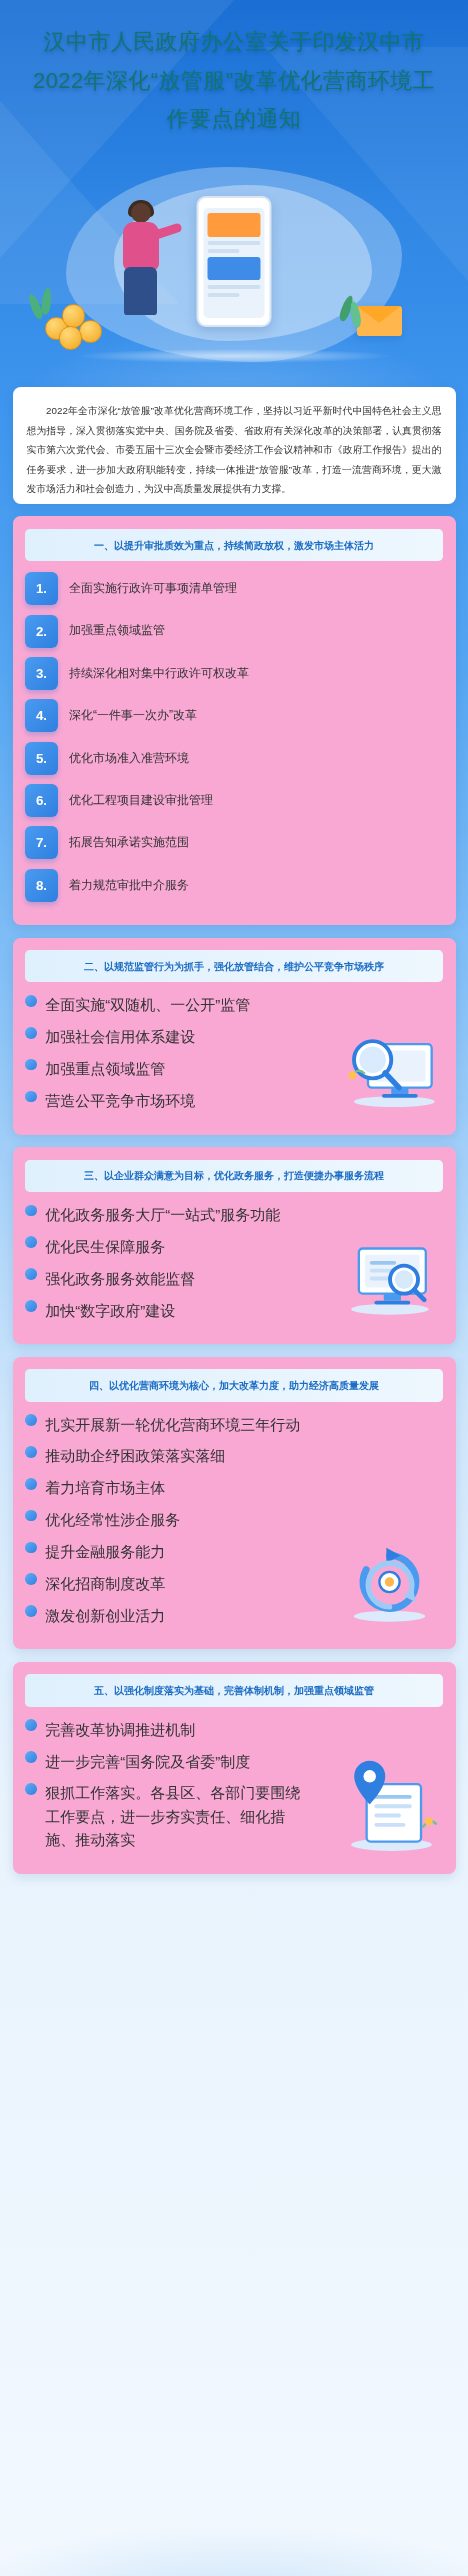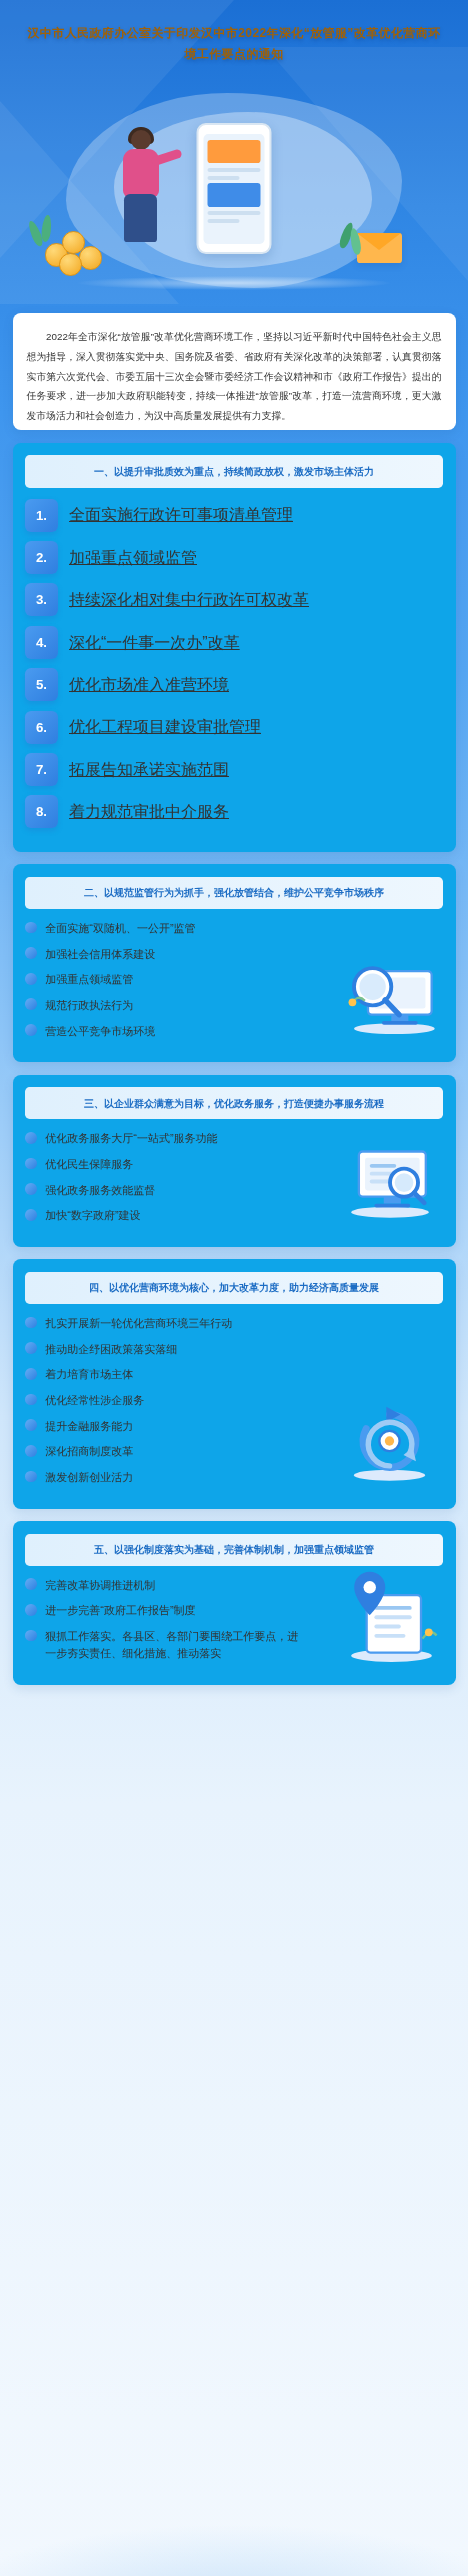--- a/index.html
+++ b/index.html
@@ -38,23 +38,23 @@
     background: radial-gradient(ellipse 328px 156px at 50% 100%, rgba(255,255,255,0.22), rgba(255,255,255,0) 70%);
   }
 
   
   .header {
     position: relative;
     padding: 23.4px 26.5px 7.8px 26.5px;
     z-index: 5;
   }
   .header-title {
-    color: #a16207;
-    font-size: 12px;
-    font-weight: bold;
+    color: #0f766e;
+    font-size: 22px;
+    font-weight: normal;
     line-height: 1.75;
     text-align: center;
     letter-spacing: 0.4px;
     text-shadow: 0 1.6px 3.9px rgba(0,50,120,0.35);
   }
 
   
   .hero {
     position: relative;
     height: 234px;
@@ -188,21 +188,21 @@
     color: #333333;
     text-align: justify;
     text-indent: 2em;
   }
 
   
   .section {
     position: relative;
     z-index: 6;
     margin: 12.5px 12.5px 0 12.5px;
-    background: #0ea5e9;
+    background: #f9a8d4;
     border-radius: 7.8px;
     padding: 12.5px 12.5px 14px 12.5px;
     box-shadow: 0 3.1px 11px rgba(20,70,140,0.12);
   }
   .section-title {
     background: linear-gradient(90deg, #dff0fd 0%, #eef7fe 100%);
     border-radius: 4.7px;
     color: #1d6dc4;
     font-size: 10px;
     font-weight: bold;
@@ -224,44 +224,43 @@
     background: linear-gradient(135deg, #4a9bf0, #2f7fe0);
     color: #ffffff;
     font-size: 13.3px;
     font-weight: bold;
     border-radius: 6.2px;
     display: flex; align-items: center; justify-content: center;
     box-shadow: 0 2.3px 5.5px rgba(40,110,200,0.28);
     margin-right: 11px;
   }
   .num-text {
-    font-size: 16px;
+    font-size: 12px;
     color: #333333;
     line-height: 1.6;
-    text-decoration: underline;
   }
 
   
   .bullet-item {
     display: flex;
     align-items: flex-start;
     margin-bottom: 8.6px;
     position: relative;
     z-index: 2;
   }
   .bullet-dot {
     flex: 0 0 auto;
     width: 11.7px; height: 11.7px;
     border-radius: 50%;
     background: linear-gradient(135deg, #63aef5, #2f7fe0);
     margin-right: 8.6px;
     margin-top: 1.6px;
   }
   .bullet-text {
-    font-size: 11px;
+    font-size: 15px;
     color: #333333;
     line-height: 1.55;
     max-width: 258px;
   }
 
   
   .mini-ill { position: absolute; pointer-events: none; }
   .ill-s2 { right: 1.6px; bottom: 1.6px; width: 101px; height: 87px; }
   .ill-s3 { right: 3.1px; bottom: 4.7px; width: 100px; height: 81px; }
   .ill-s4 { right: 4.7px; bottom: 3.1px; width: 97px; height: 84px; }
@@ -375,24 +374,20 @@
       <div class="bullet-dot"></div>
       <div class="bullet-text">全面实施“双随机、一公开”监管</div>
     </div>
     <div class="bullet-item">
       <div class="bullet-dot"></div>
       <div class="bullet-text">加强社会信用体系建设</div>
     </div>
     <div class="bullet-item">
       <div class="bullet-dot"></div>
       <div class="bullet-text">加强重点领域监管</div>
-    </div>
-    <div class="bullet-item">
-      <div class="bullet-dot"></div>
-      <div class="bullet-text">规范行政执法行为</div>
     </div>
     <div class="bullet-item">
       <div class="bullet-dot"></div>
       <div class="bullet-text">营造公平竞争市场环境</div>
     </div>
 
     <svg class="mini-ill ill-s2" viewBox="0 0 130 112">
       <ellipse cx="70" cy="100" rx="52" ry="7" fill="#dceafc"></ellipse>
       <rect x="36" y="26" width="82" height="56" rx="5" fill="#ffffff" stroke="#4a9bf0" stroke-width="3"></rect>
       <rect x="44" y="34" width="66" height="40" rx="3" fill="#eaf3fd"></rect>
@@ -489,21 +484,21 @@
 
 <div class="section">
   <div class="section-title">五、以强化制度落实为基础，完善体制机制，加强重点领域监管</div>
   <div class="section-body">
     <div class="bullet-item">
       <div class="bullet-dot"></div>
       <div class="bullet-text">完善改革协调推进机制</div>
     </div>
     <div class="bullet-item">
       <div class="bullet-dot"></div>
-      <div class="bullet-text">进一步完善“政府工作报告”制度</div>
+      <div class="bullet-text">进一步完善“国务院及省委”制度</div>
     </div>
     <div class="bullet-item">
       <div class="bullet-dot"></div>
       <div class="bullet-text">狠抓工作落实。各县区、各部门要围绕工作要点，进一步夯实责任、细化措施、推动落实</div>
     </div>
 
     <svg class="mini-ill ill-s5" viewBox="0 0 150 130">
       <ellipse cx="84" cy="118" rx="52" ry="8" fill="#dceafc"></ellipse>
       <rect x="52" y="40" width="70" height="74" rx="5" fill="#ffffff" stroke="#4a9bf0" stroke-width="3"></rect>
       <rect x="62" y="54" width="48" height="5" rx="2.5" fill="#9ac7f2"></rect>

